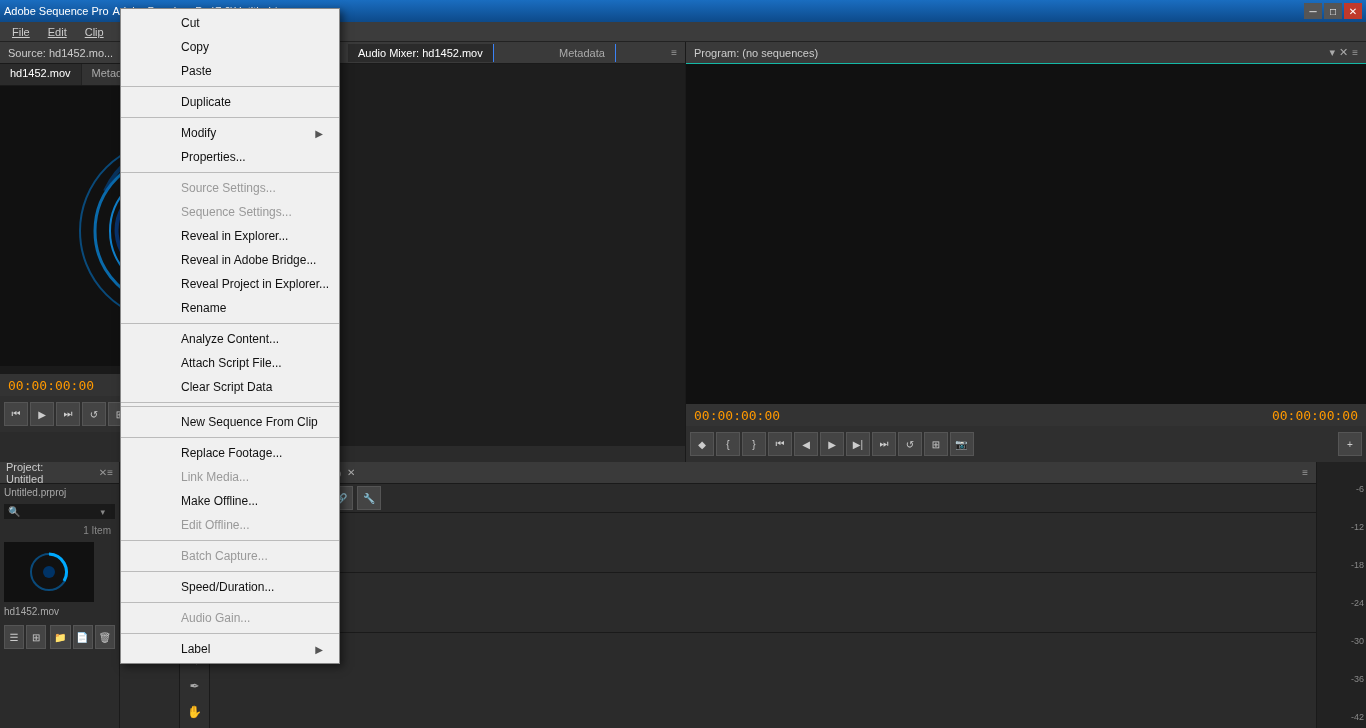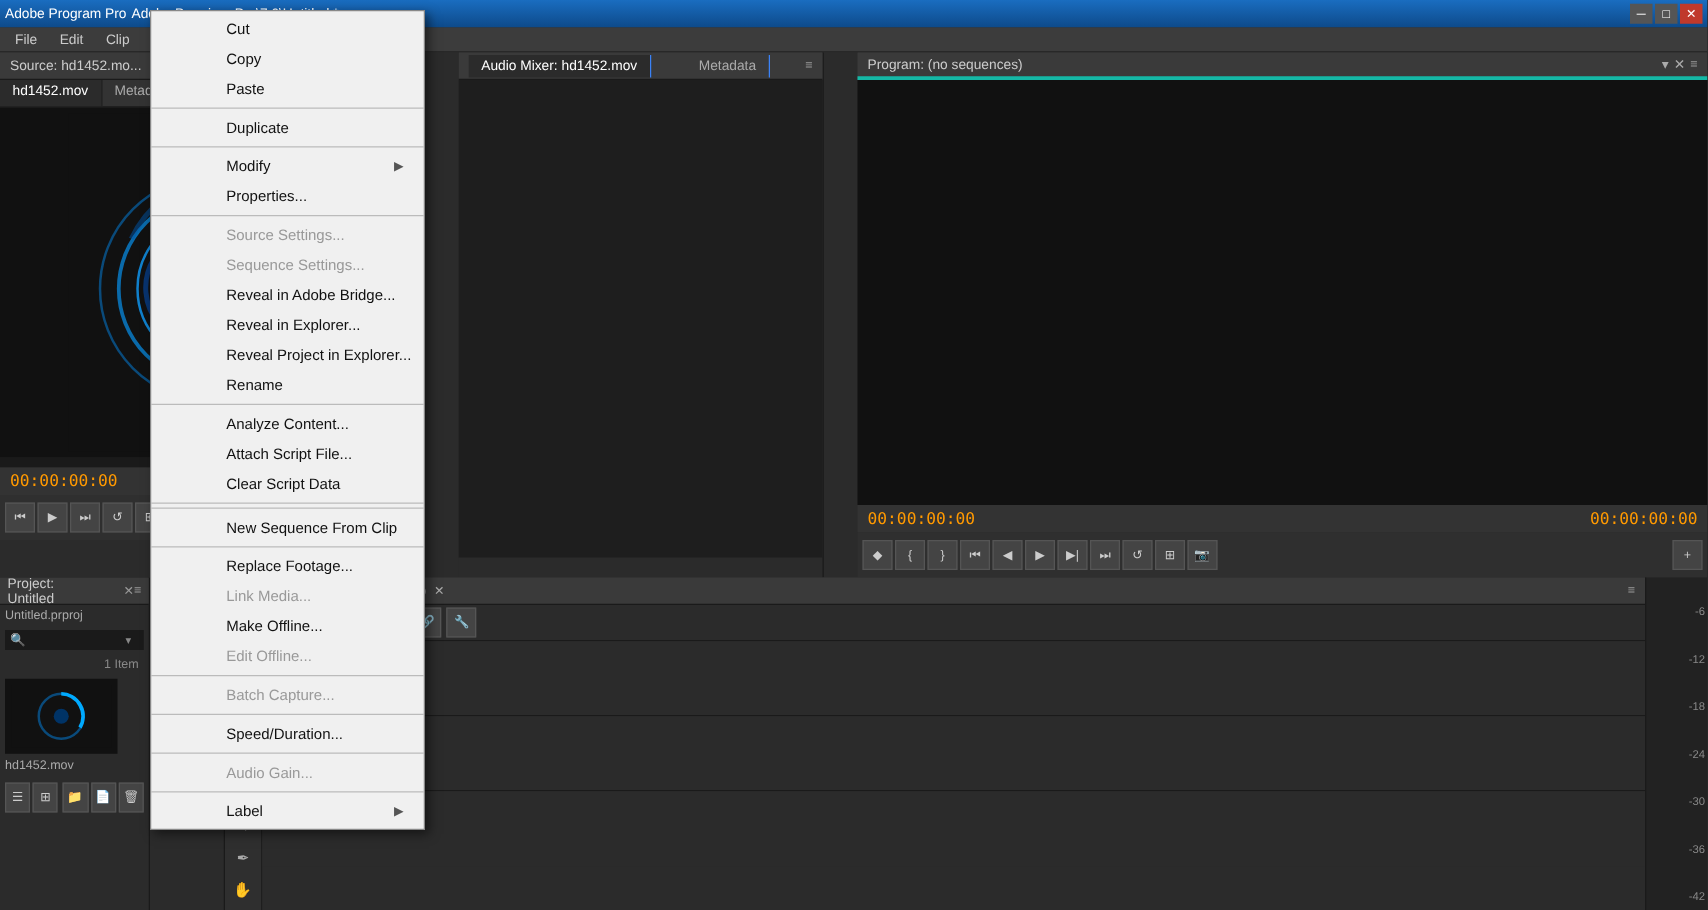--- a/index.html
+++ b/index.html
@@ -54,33 +54,33 @@
       align-items: center;
       padding: 0 4px;
       gap: 2px;
       border-bottom: 1px solid #222;
     }
     .menu-item {
       padding: 2px 8px;
       color: #ccc;
       font-size: 11px;
       cursor: pointer;
+      text-decoration: underline;
     }
 
     
     .main-layout {
       display: flex;
       flex-direction: column;
       height: calc(728px - 42px);
     }
 
     .panels-top {
       display: flex;
       height: 440px;
-      gap: 27px;
     }
 
     
     .source-panel {
       width: 340px;
       background: #2b2b2b;
       border-right: 1px solid #1a1a1a;
       flex-shrink: 0;
       position: relative;
     }
@@ -182,21 +182,21 @@
       background: #2b2b2b;
       flex-shrink: 0;
     }
     .program-header {
       background: #3a3a3a;
       height: 22px;
       display: flex;
       align-items: center;
       padding: 0 8px;
       justify-content: space-between;
-      border-bottom: 3px solid #14b8a6;
+      border-bottom: 1px solid #14b8a6;
       text-align: right;
     }
     .program-video {
       background: #111;
       height: 340px;
     }
     .program-controls {
       background: #333;
       height: 22px;
       display: flex;
@@ -396,21 +396,21 @@
       font-size: 9px;
       color: #888;
       gap: 28px;
     }
   </style>
 </head>
 <body>
 
 <div class="title-bar">
   <div class="title-bar-left">
-    <span style="color:white;font-size:11px;">Adobe Program Pro</span>
+    <span style="color:white;font-size:11px;">Adobe Sequence Pro</span>
     <span style="color:white;font-size:11px;">Adobe Premiere Pro\7.0\Untitled *</span>
   </div>
   <div class="title-bar-controls">
     <div class="title-btn min">─</div>
     <div class="title-btn max">□</div>
     <div class="title-btn close">✕</div>
   </div>
 </div>
 
 <div class="menu-bar">
@@ -644,24 +644,24 @@
       <span>Properties...</span>
     </div>
     <div class="ctx-separator"></div>
     <div class="ctx-item disabled">
       <span>Source Settings...</span>
     </div>
     <div class="ctx-item disabled">
       <span>Sequence Settings...</span>
     </div>
     <div class="ctx-item">
+      <span>Reveal in Explorer...</span>
+    </div>
+    <div class="ctx-item">
       <span>Reveal in Adobe Bridge...</span>
-    </div>
-    <div class="ctx-item">
-      <span>Reveal in Explorer...</span>
     </div>
     <div class="ctx-item">
       <span>Reveal Project in Explorer...</span>
     </div>
     <div class="ctx-item">
       <span>Rename</span>
     </div>
     <div class="ctx-separator"></div>
     <div class="ctx-item">
       <span>Analyze Content...</span>

